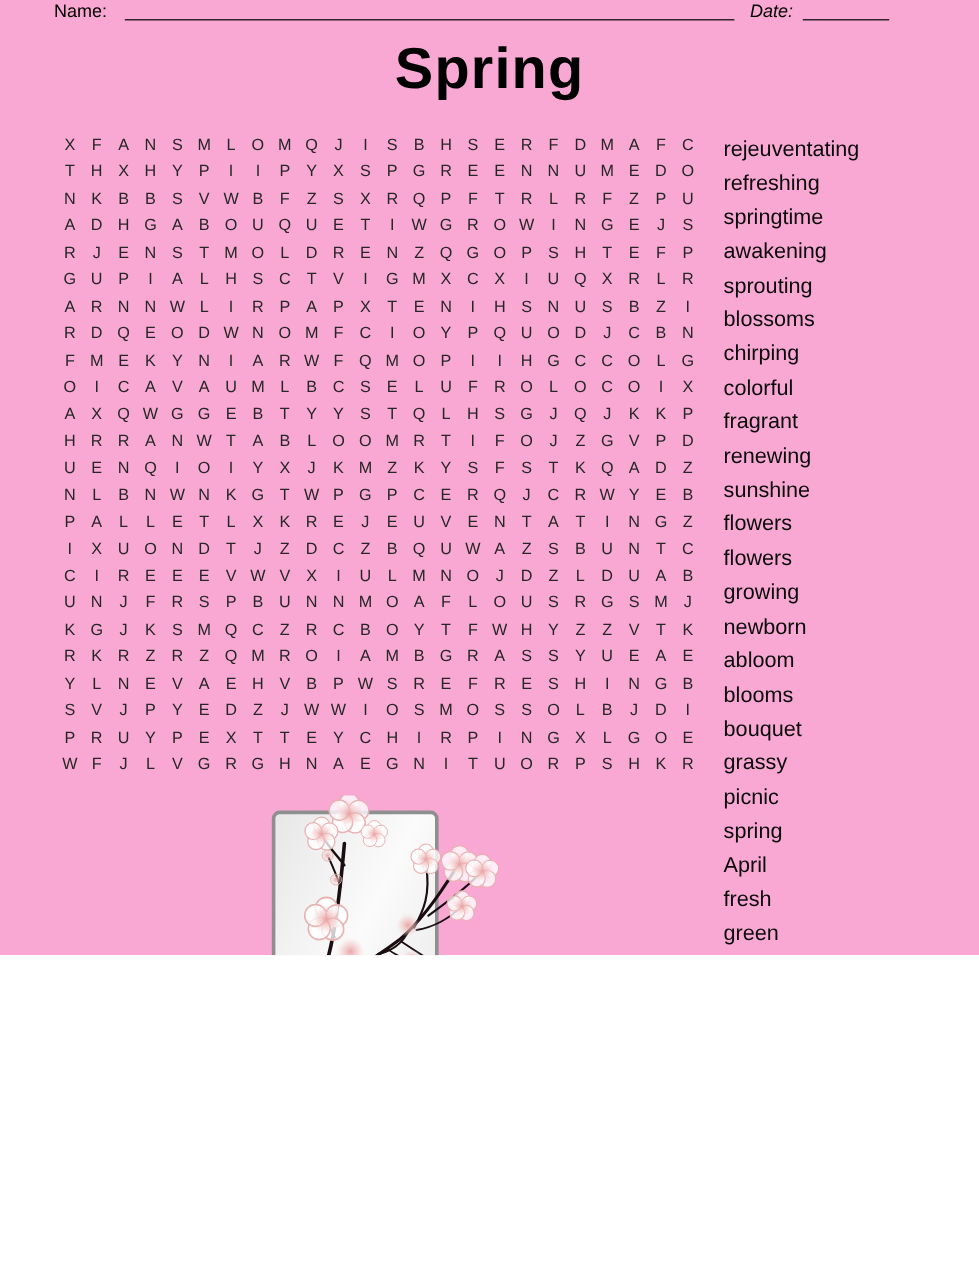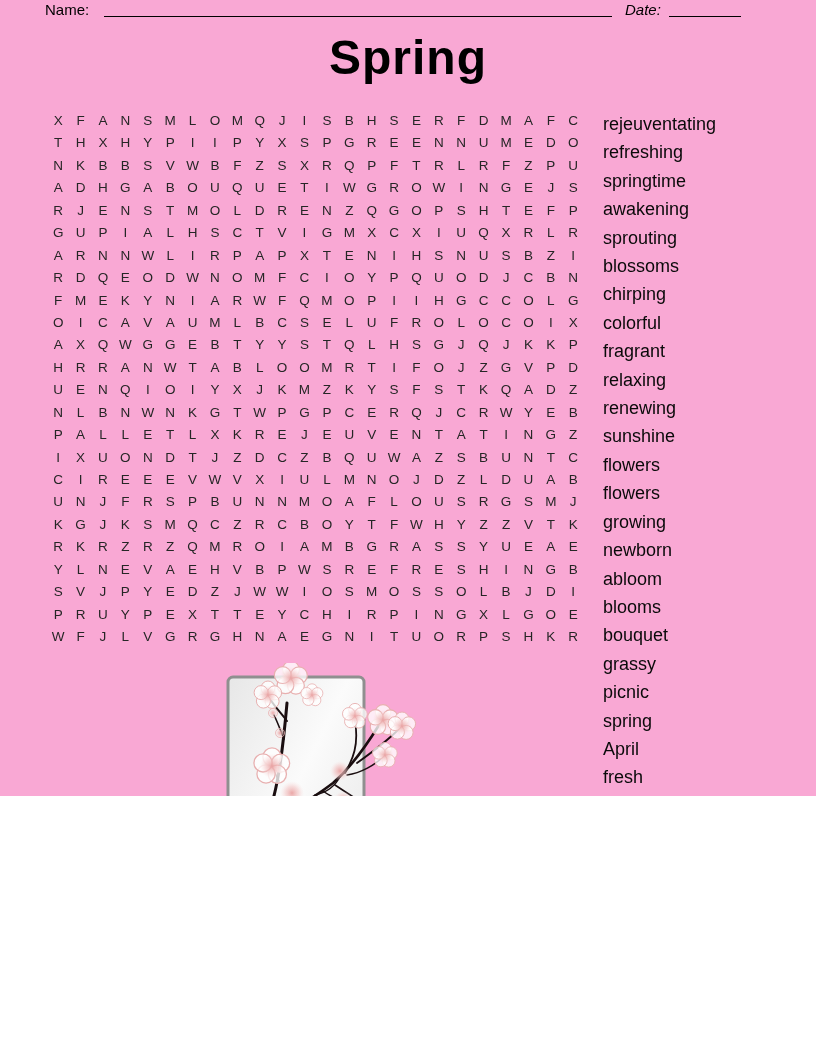--- a/index.html
+++ b/index.html
@@ -625,21 +625,20 @@
   <div class="words" id="words">
       <div class="word">rejeuventating</div>
       <div class="word">refreshing</div>
       <div class="word">springtime</div>
       <div class="word">awakening</div>
       <div class="word">sprouting</div>
       <div class="word">blossoms</div>
       <div class="word">chirping</div>
       <div class="word">colorful</div>
       <div class="word">fragrant</div>
-      <div class="word">relaxing</div>
       <div class="word">renewing</div>
       <div class="word">sunshine</div>
       <div class="word">flowers</div>
       <div class="word">flowers</div>
       <div class="word">growing</div>
       <div class="word">newborn</div>
       <div class="word">abloom</div>
       <div class="word">blooms</div>
       <div class="word">bouquet</div>
       <div class="word">grassy</div>

